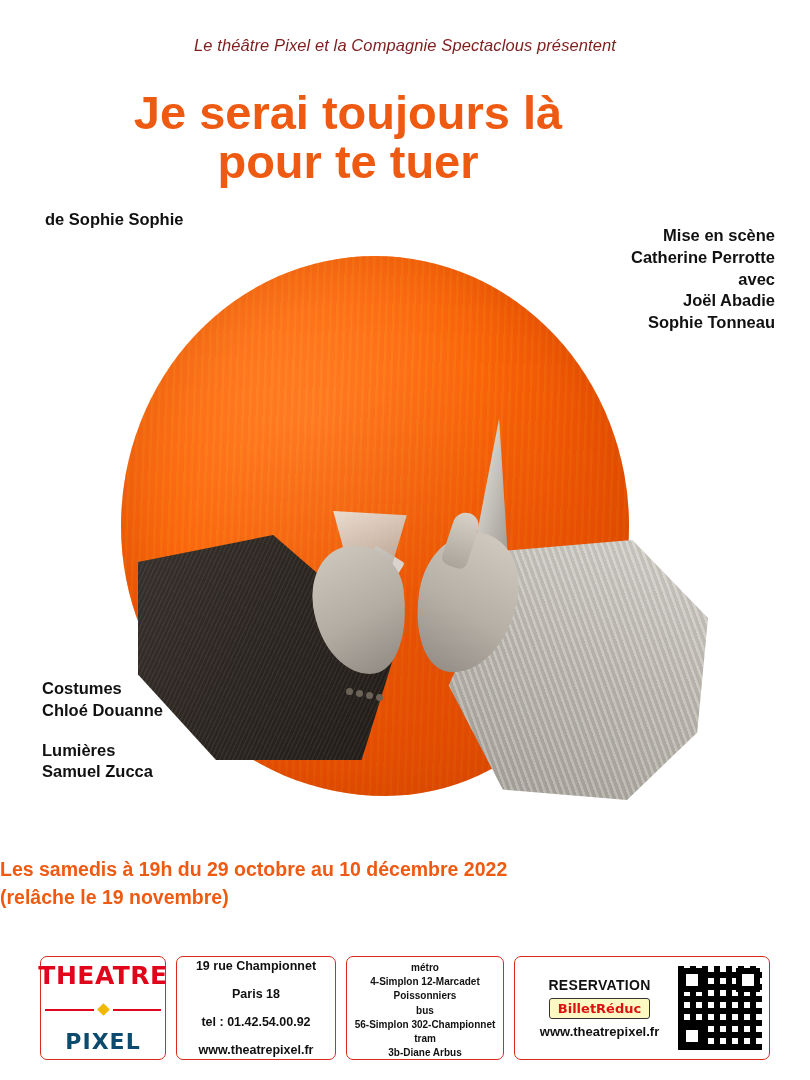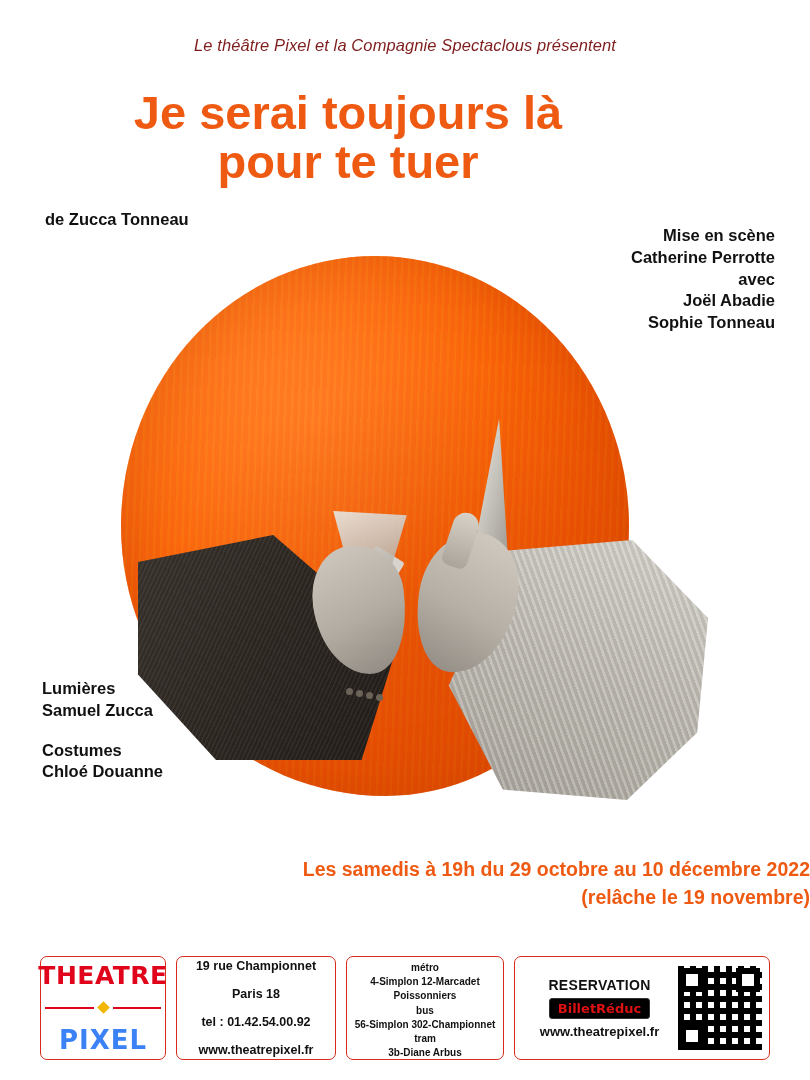--- a/index.html
+++ b/index.html
@@ -267,21 +267,21 @@
     clip-path: polygon(28% 0%, 86% 6%, 70% 100%, 8% 86%);
     transform: rotate(10deg);
   }
 
   
   .dates {
     position: absolute;
     top: 856px;
     left: 0;
     width: 810px;
-    text-align: right;
+    text-align: left;
     color: #ef5a12;
     font-weight: bold;
     font-size: 19.5px;
     line-height: 1.42;
   }
 
   
   .footer {
     position: absolute;
     bottom: 20px;
@@ -331,23 +331,23 @@
     background: #e0051a;
   }
   .logo-diamond {
     width: 9px;
     height: 9px;
     background: #f2b705;
     transform: rotate(45deg);
     margin: 0 5px;
   }
   .logo-pixel {
-    color: #3b82f6;
-    font-weight: bold;
-    font-size: 26px;
+    color: #0c4a6e;
+    font-weight: bold;
+    font-size: 22px;
     letter-spacing: 1px;
     line-height: 1;
     font-family: "DejaVu Sans", sans-serif;
   }
 
   
   .addr-box {
     width: 160px;
     flex: 0 0 160px;
     flex-direction: column;
@@ -393,21 +393,21 @@
     color: #111;
     letter-spacing: 0.3px;
   }
   .billet {
     border: 1.2px solid #333;
     border-radius: 3px;
     padding: 2px 8px;
     font-size: 13px;
     font-weight: bold;
     color: #d11;
-    background: #000000;
+    background: #fef9c3;
     font-family: "DejaVu Sans", sans-serif;
   }
   .resa-url {
     font-size: 13px;
     font-weight: bold;
     color: #111;
   }
   .qr {
     width: 84px;
     height: 84px;
@@ -447,21 +447,21 @@
 
 <div class="poster">
 
   <div class="presenter">Le théâtre Pixel et la Compagnie Spectaclous présentent</div>
 
   <div class="title">
     <span class="l1">Je serai toujours là</span>
     <span class="l2">pour te tuer</span>
   </div>
 
-  <div class="author">de Zucca Tonneau</div>
+  <div class="author">de Sophie Sophie</div>
 
   <div class="credits-right">
     <div>Mise en scène</div>
     <div>Catherine Perrotte</div>
     <div>avec</div>
     <div>Joël Abadie</div>
     <div>Sophie Tonneau</div>
   </div>
 
   <div class="artwork">
@@ -478,26 +478,26 @@
       </div>
     <div class="knife-blade"></div>
     <div class="knife-handle"></div>
     <div class="sleeve-light"></div>
     <div class="hand-right"></div>
     <div class="finger"></div>
   </div>
 
   <div class="credits-left">
     <div class="block">
+      <div>Costumes</div>
+      <div>Chloé Douanne</div>
+    </div>
+    <div class="block">
       <div>Lumières</div>
       <div>Samuel Zucca</div>
-    </div>
-    <div class="block">
-      <div>Costumes</div>
-      <div>Chloé Douanne</div>
     </div>
   </div>
 
   <div class="dates">
     <div>Les samedis à 19h du 29 octobre au 10 décembre 2022</div>
     <div>(relâche le 19 novembre)</div>
   </div>
 
   <div class="footer">
 

